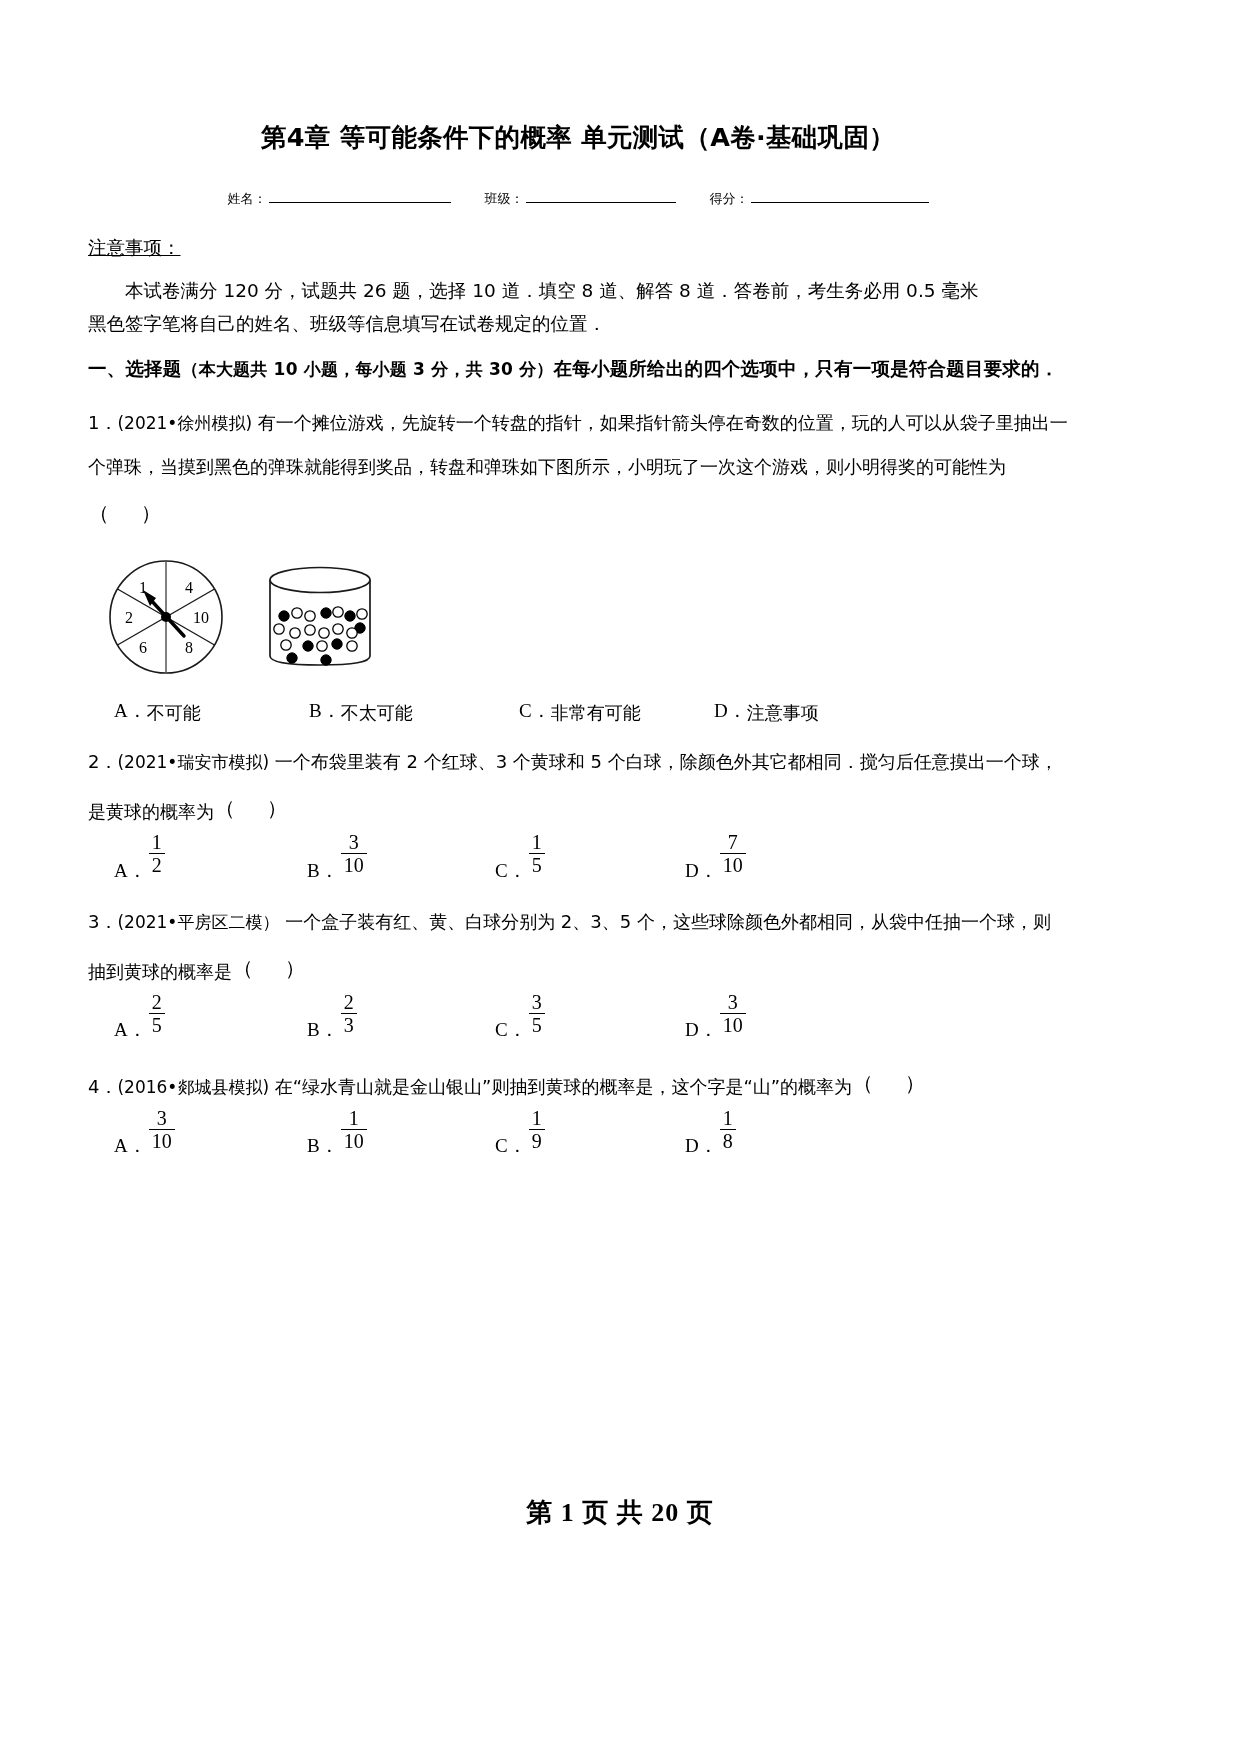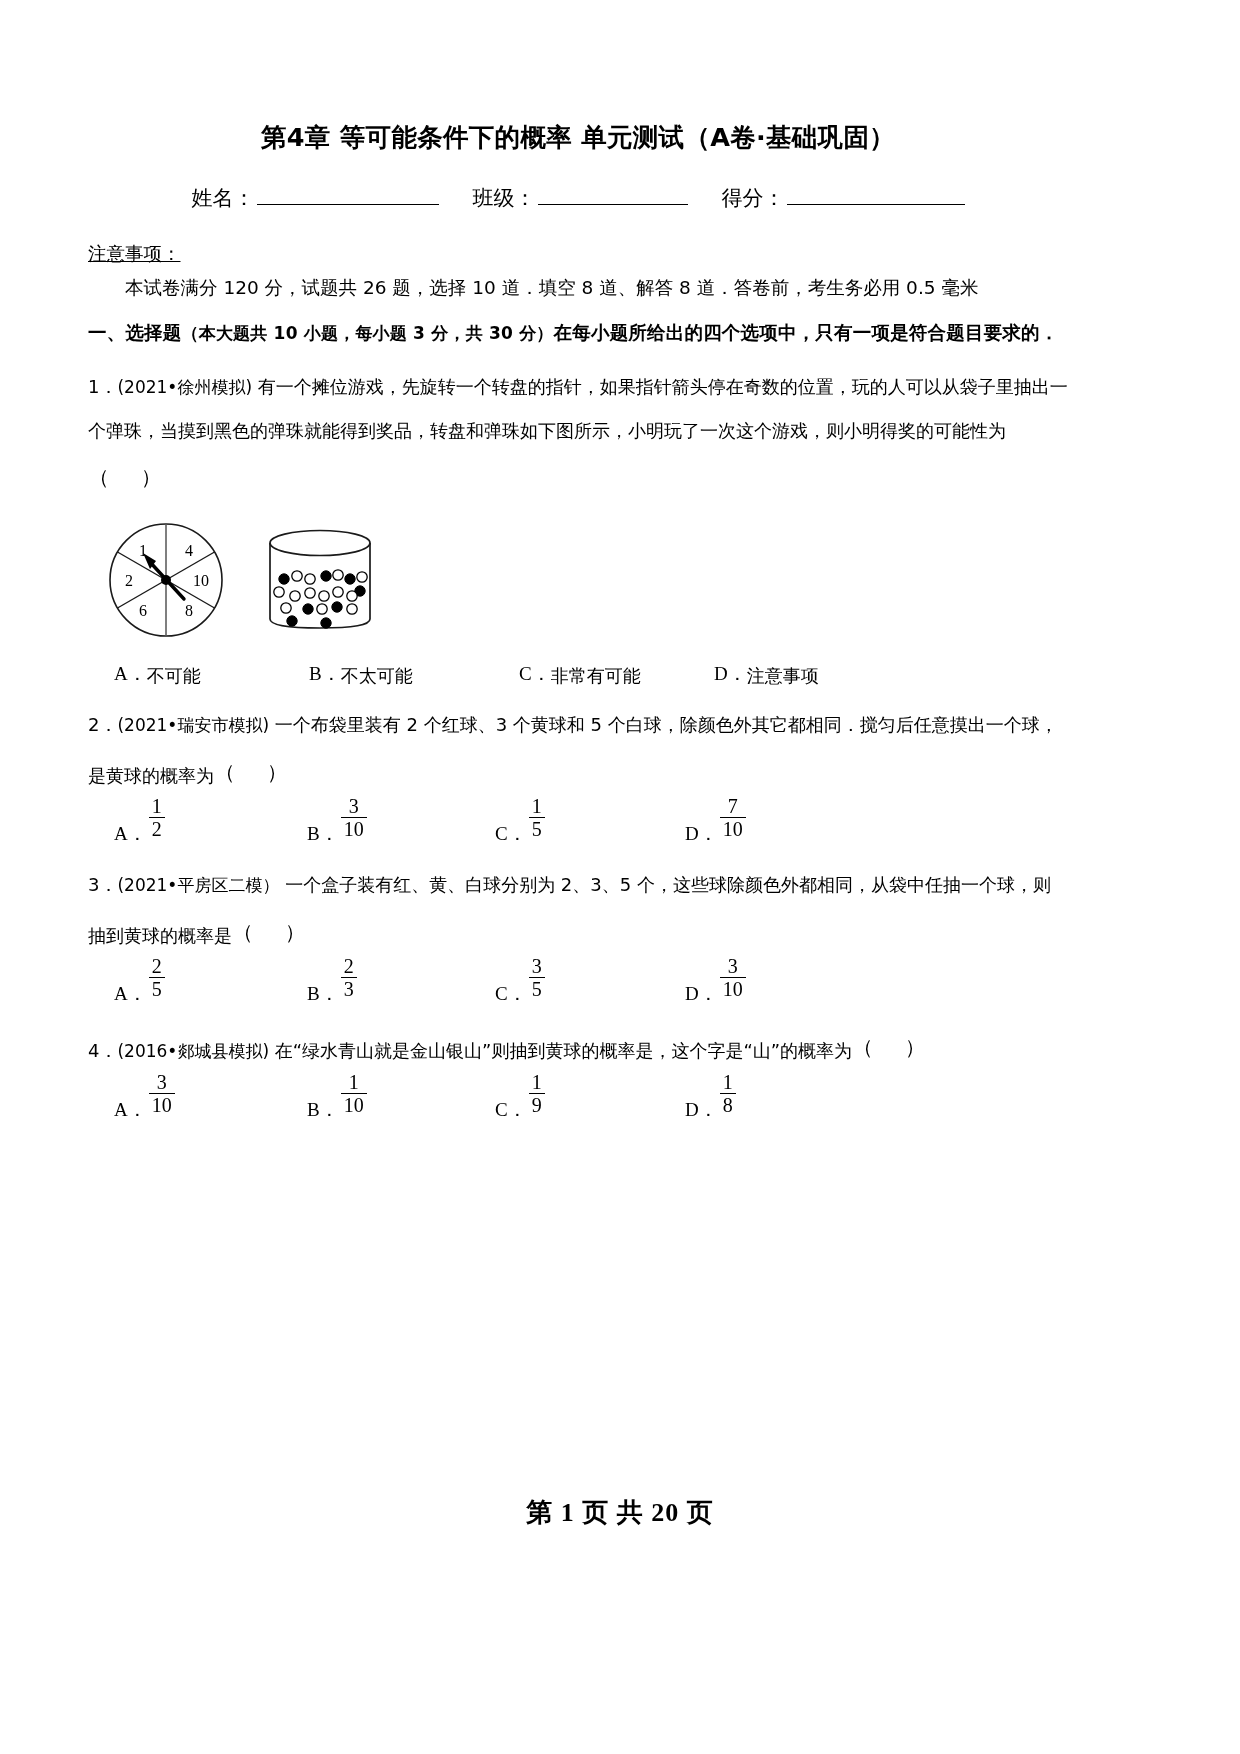--- a/index.html
+++ b/index.html
@@ -49,21 +49,21 @@
     display: flex;
     justify-content: center;
     gap: 34px;
     font-family: "DejaVu Sans", "Liberation Sans", sans-serif;
   }
   .ident-field {
     display: inline-flex;
     align-items: baseline;
     white-space: nowrap;
   }
-  .ident-label { font-size: 21px; }
+  .ident-label { font-size: 13px; }
   .ident-rule {
     display: inline-block;
     border-bottom: 1.6px solid #000;
     height: 1.05em;
     margin-left: 2px;
   }
   .rule-name { width: 182px; }
   .rule-class { width: 150px; }
   .rule-score { width: 178px; }
 
@@ -73,21 +73,21 @@
     font-size: 18.5px;
     font-family: "DejaVu Sans", "Liberation Sans", sans-serif;
     line-height: 1.75;
     text-decoration: underline;
   }
   .notes-body {
     font-size: 18.5px;
     font-family: "DejaVu Sans", "Liberation Sans", sans-serif;
     line-height: 1.78;
     text-indent: 2em;
-    margin-top: 2px;
+    margin-top: 11px;
   }
   .notes-body .cont { display: block; text-indent: 0; }
 
   
   .section-head {
     font-family: "DejaVu Sans", "Liberation Sans", sans-serif;
     font-size: 18.5px;
     font-weight: bold;
     line-height: 1.95;
     margin-top: 10px;
@@ -211,20 +211,21 @@
       </span>
       <span class="ident-field">
         <span class="ident-label">得分：</span>
         <span class="ident-rule rule-score"></span>
       </span>
     </div>
 
     <div class="notes-head">注意事项：</div>
     <div class="notes-body">
       <span>本试卷满分 120 分，试题共 26 题，选择 10 道．填空 8 道、解答 8 道．答卷前，考生务必用 0.5 毫米</span>
+      <span class="cont">黑色签字笔将自己的姓名、班级等信息填写在试卷规定的位置．</span>
     </div>
 
     <div class="section-head">
       <span>一、选择题</span><span class="smallbits">（本大题共 10 小题，每小题 3 分，共 30 分）</span><span>在每小题所给出的四个选项中，只有一项是符合题目要求的．</span>
     </div>
 
     <div class="q">
       <span>1．</span><span class="q-src">(2021•徐州模拟)</span>
       <span class="q-body">有一个摊位游戏，先旋转一个转盘的指针，如果指针箭头停在奇数的位置，玩的人可以从袋子里抽出一个弹珠，当摸到黑色的弹珠就能得到奖品，转盘和弹珠如下图所示，小明玩了一次这个游戏，则小明得奖的可能性为</span><span class="paren paren-open">（</span><span class="paren">）</span>
     </div>

